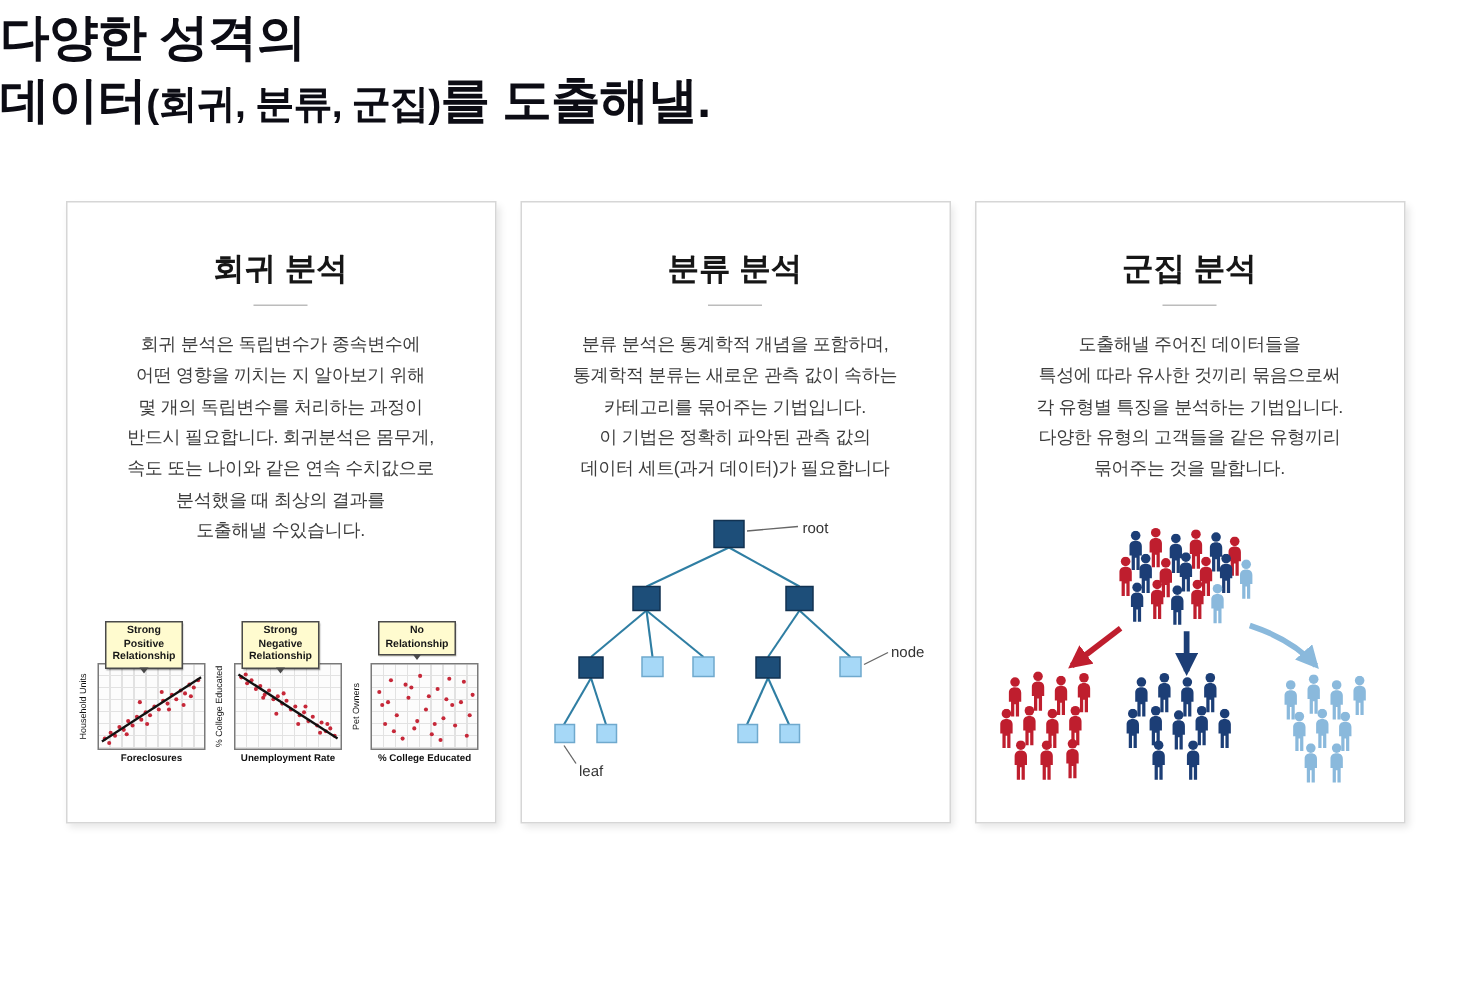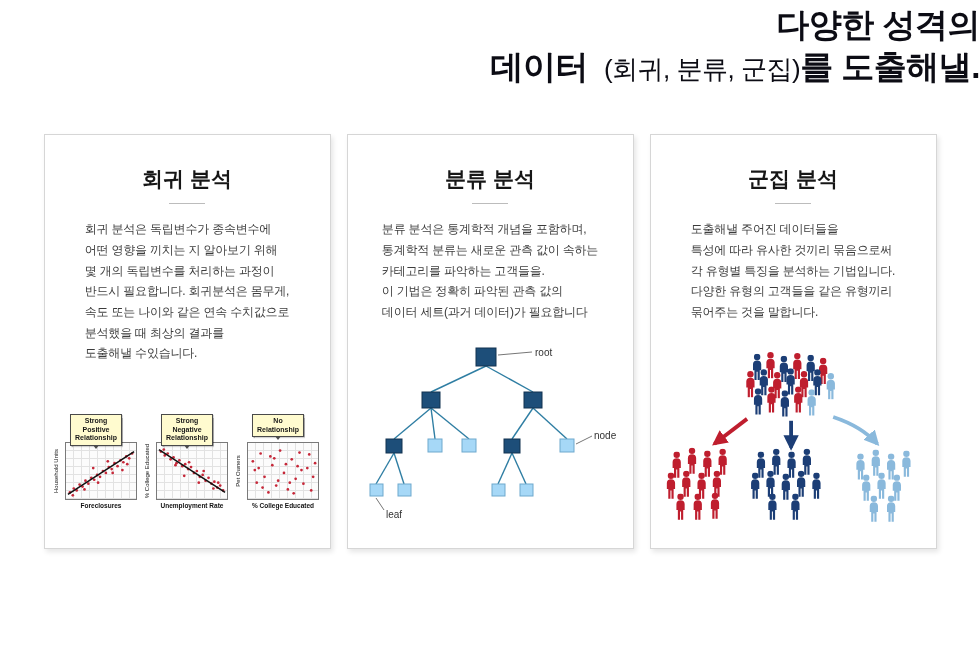--- a/index.html
+++ b/index.html
@@ -1,36 +1,36 @@
 <!DOCTYPE html>
 <html><head>
 <meta charset="utf-8">
 <style>
   * { margin:0; padding:0; box-sizing:border-box; }
   body { background:#ffffff; font-family:"Liberation Sans", sans-serif; }
   .page { position:relative; width:980px; height:661px; background:#ffffff; overflow:hidden; margin:0 auto; }
 
   
-  .header { text-align:right; padding-top:4px; color:#0c0c14; }
+  .header { text-align:left; padding-top:4px; color:#0c0c14; }
   .header .line1 { font-size:33px; font-weight:bold; line-height:1.28; letter-spacing:-0.5px; }
   .header .line2 { font-size:33px; font-weight:bold; line-height:1.28; letter-spacing:-0.5px; }
-  .header .line2 .paren { font-size:26px; font-weight:normal;margin-left:16px; }
+  .header .line2 .paren { font-size:26px; font-weight:bold; }
 
   
   .cards-row { display:flex; justify-content:center; gap:16px; margin-top:46px; padding:0 40px; }
   .card {
     width:287px; height:415px; background:#ffffff;
     border:1px solid #d6d6d6; box-shadow:2px 3px 5px rgba(0,0,0,0.10);
     display:flex; flex-direction:column; align-items:center;
     padding:30px 12px 14px 12px;
   }
   .card-title { font-size:21px; font-weight:bold; color:#161616; text-align:center; }
   .title-divider { width:36px; height:1px; background:#bcbcbc; margin:10px auto 15px auto; }
   .card-body {
-    font-size:12px; color:#3c3c3c; text-align:left; line-height:1.72;
+    font-size:12px; color:#3c3c3c; text-align:center; line-height:1.72;
     white-space:pre-line; letter-spacing:-0.2px;
   }
   .card-figure { margin-top:auto; margin-bottom:6px; }
 
   
   .plots-row { display:flex; gap:3px; justify-content:center; }
   .plot-panel { position:relative; width:88px; height:114px; }
   .plot-callout {
     position:absolute; top:0; left:50%; transform:translateX(-50%);
     background:#fffbcf; border:1px solid #4a4a4a; color:#181818;
@@ -230,21 +230,21 @@
 
         </div>
       </div>
     </div>
 
     <div class="card">
       <div class="card-title">분류 분석</div>
       <div class="title-divider"></div>
       <div class="card-body">분류 분석은 통계학적 개념을 포함하며,
 통계학적 분류는 새로운 관측 값이 속하는
-카테고리를 파악하는 고객들을.
+카테고리를 묶어주는 기법입니다.
 이 기법은 정확히 파악된 관측 값의
 데이터 세트(과거 데이터)가 필요합니다</div>
 
       <div class="card-figure">
         <svg class="tree-svg" width="252" height="180" viewBox="0 0 252 180">
 
           <g stroke="#2f7ea3" stroke-width="1.4" fill="none">
             <line x1="122" y1="22" x2="67" y2="48"></line>
             <line x1="122" y1="22" x2="169" y2="48"></line>
             <line x1="67" y1="64" x2="30" y2="95"></line>

